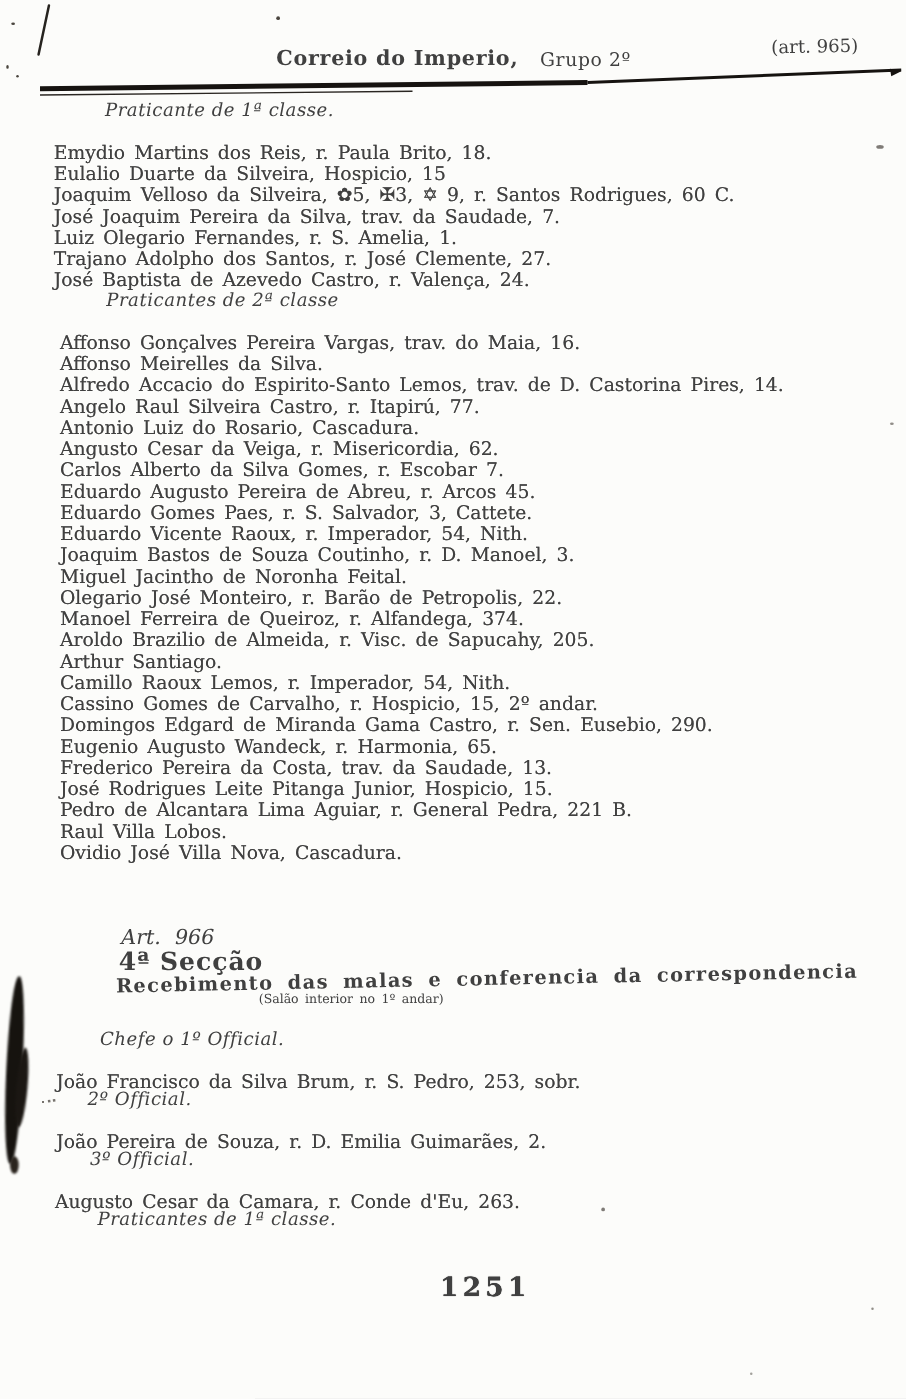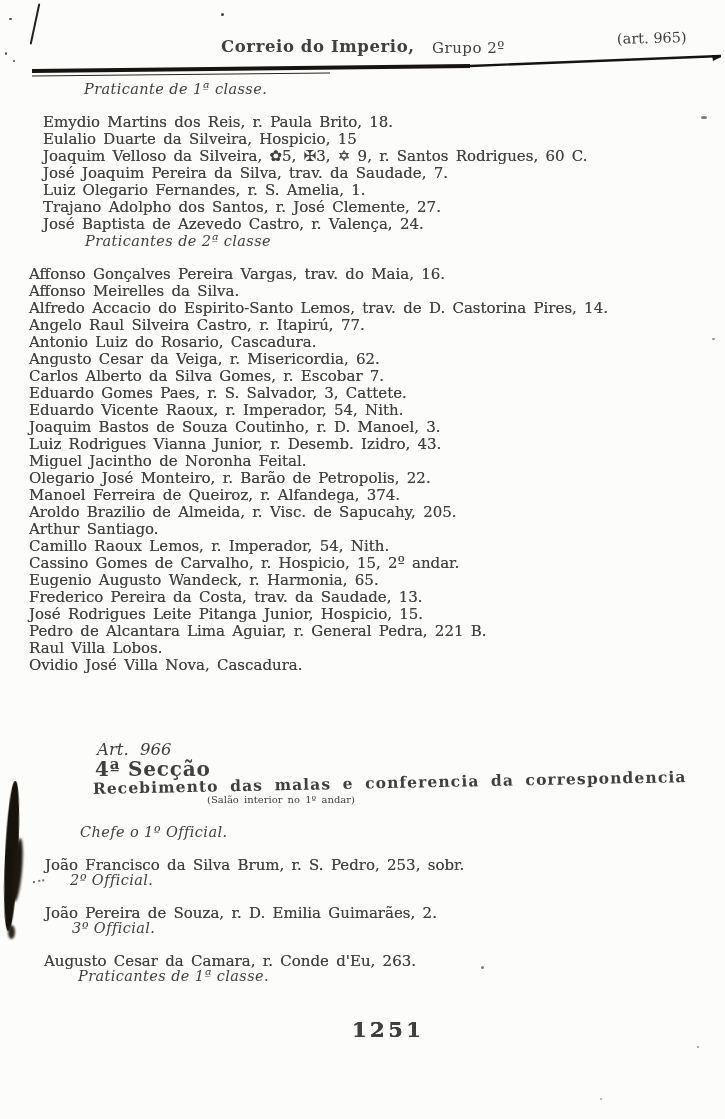--- a/index.html
+++ b/index.html
@@ -15,21 +15,21 @@
   .group-label{top:39px;left:432px;font-size:15px;letter-spacing:.5px;}
   .art-ref{top:30px;left:617px;font-size:14.5px;transform:rotate(-1.2deg);}
   .rule{top:0;left:0;position:absolute;}
   
   .heading-it{font-style:italic;font-size:14.5px;letter-spacing:.4px;}
   .s1h{top:81px;left:84px;}
   .s2h{top:233px;left:85px;}
   .list{line-height:17px;font-size:15px;font-weight:normal;word-spacing:2.5px;margin-top:16px;}
   .entry{white-space:nowrap;text-shadow:0 0 .4px rgba(20,18,16,.55);}
   .s1l{top:98px;left:43px;}
-  .s2l{top:250px;left:29px;}
+  .s2l{top:250px;left:48px;}
   
   .art-label{top:740px;left:97px;font-style:italic;font-size:16.5px;word-spacing:6px;}
   .sec-number{top:757px;left:95px;font-weight:bold;font-size:20px;letter-spacing:.8px;}
   .sec-title{top:779px;left:93px;font-weight:bold;font-size:15.5px;letter-spacing:1.1px;word-spacing:5px;
              transform:rotate(-1.15deg);transform-origin:left bottom;}
   .sec-subtitle{top:794px;left:207px;font-size:10px;word-spacing:2px;}
   
   .r0h{top:824px;left:80px;}
   .r0l{top:841px;left:45px;}
   .r1h{top:872px;left:70px;}
@@ -92,31 +92,32 @@
 
   <div class="abs heading-it s2h">Praticantes de 2ª classe</div>
   <div class="abs list s2l">
       <div class="entry">Affonso Gonçalves Pereira Vargas, trav. do Maia, 16.</div>
       <div class="entry">Affonso Meirelles da Silva.</div>
       <div class="entry">Alfredo Accacio do Espirito-Santo Lemos, trav. de D. Castorina Pires, 14.</div>
       <div class="entry">Angelo Raul Silveira Castro, r. Itapirú, 77.</div>
       <div class="entry">Antonio Luiz do Rosario, Cascadura.</div>
       <div class="entry">Angusto Cesar da Veiga, r. Misericordia, 62.</div>
       <div class="entry">Carlos Alberto da Silva Gomes, r. Escobar 7.</div>
+      <div class="entry">Eduardo Augusto Pereira de Abreu, r. Arcos 45.</div>
       <div class="entry">Eduardo Gomes Paes, r. S. Salvador, 3, Cattete.</div>
       <div class="entry">Eduardo Vicente Raoux, r. Imperador, 54, Nith.</div>
       <div class="entry">Joaquim Bastos de Souza Coutinho, r. D. Manoel, 3.</div>
-      <div class="entry">Luiz Rodrigues Vianna Junior, r. Desemb. Izidro, 43.</div>
       <div class="entry">Miguel Jacintho de Noronha Feital.</div>
       <div class="entry">Olegario José Monteiro, r. Barão de Petropolis, 22.</div>
       <div class="entry">Manoel Ferreira de Queiroz, r. Alfandega, 374.</div>
       <div class="entry">Aroldo Brazilio de Almeida, r. Visc. de Sapucahy, 205.</div>
       <div class="entry">Arthur Santiago.</div>
       <div class="entry">Camillo Raoux Lemos, r. Imperador, 54, Nith.</div>
       <div class="entry">Cassino Gomes de Carvalho, r. Hospicio, 15, 2º andar.</div>
+      <div class="entry">Domingos Edgard de Miranda Gama Castro, r. Sen. Eusebio, 290.</div>
       <div class="entry">Eugenio Augusto Wandeck, r. Harmonia, 65.</div>
       <div class="entry">Frederico Pereira da Costa, trav. da Saudade, 13.</div>
       <div class="entry">José Rodrigues Leite Pitanga Junior, Hospicio, 15.</div>
       <div class="entry">Pedro de Alcantara Lima Aguiar, r. General Pedra, 221 B.</div>
       <div class="entry">Raul Villa Lobos.</div>
       <div class="entry">Ovidio José Villa Nova, Cascadura.</div>
     </div>
 
   <div class="abs art-label">Art. 966</div>
   <div class="abs sec-number">4ª Secção</div>

